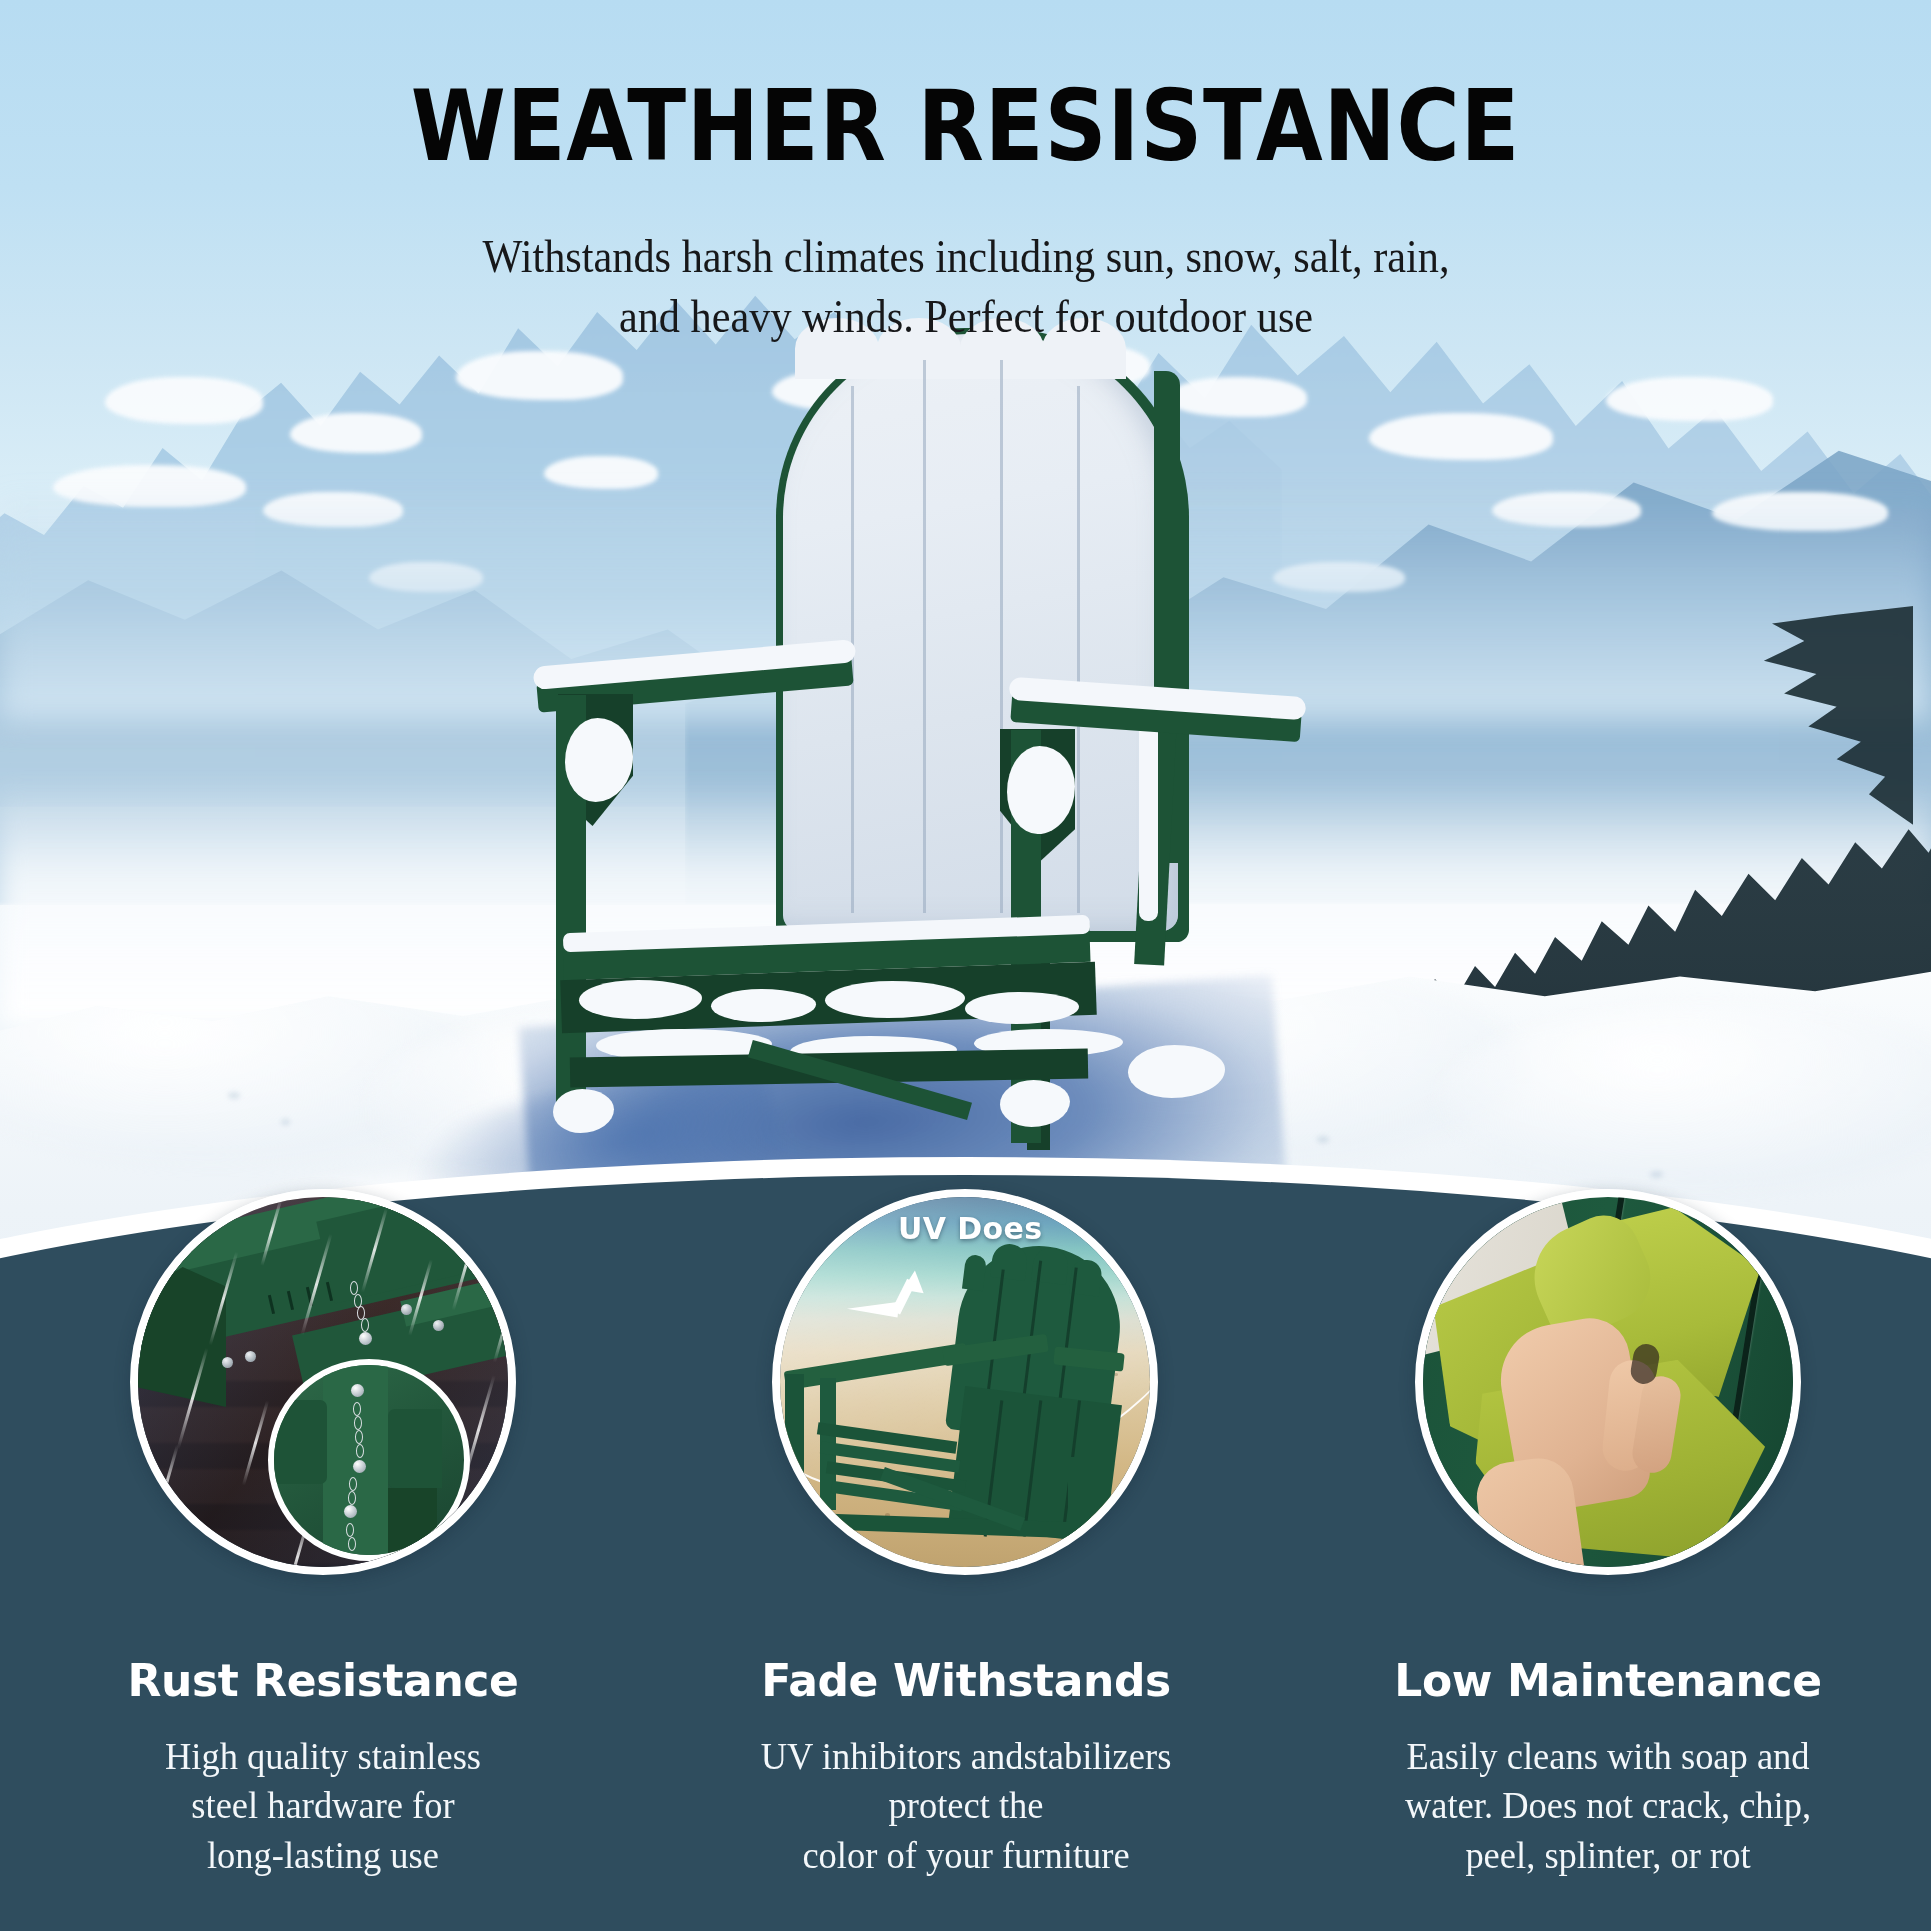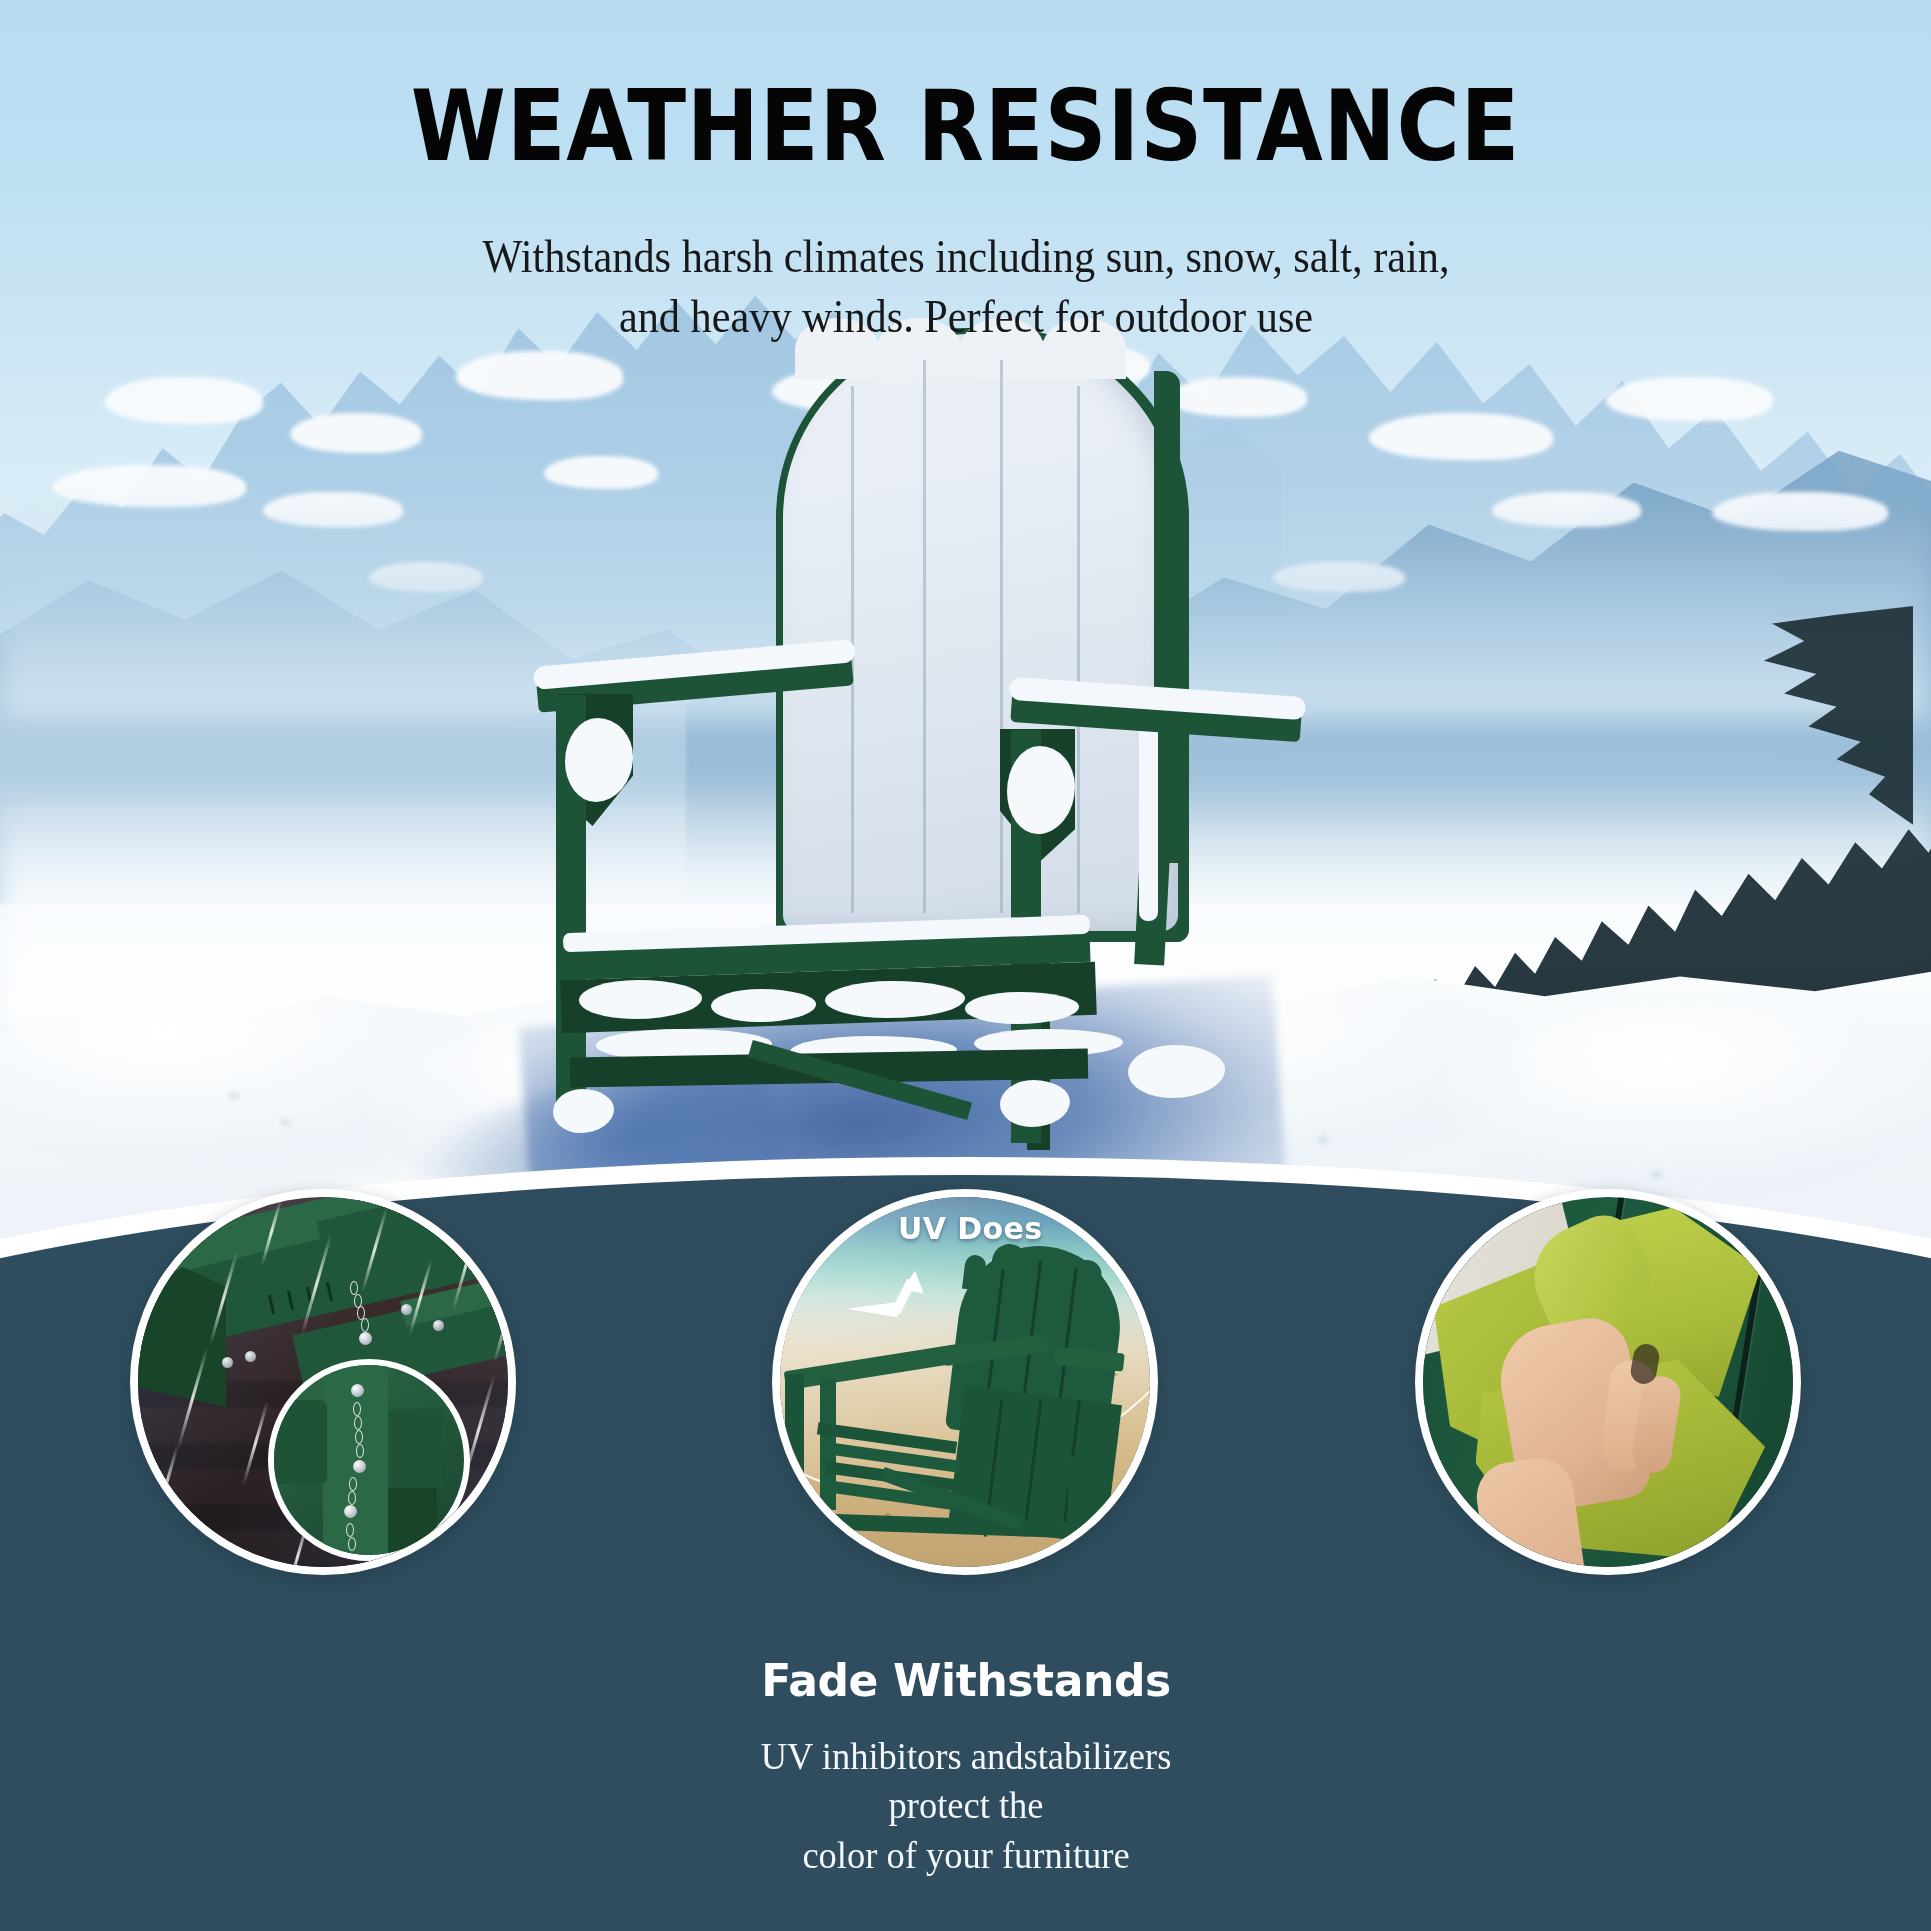--- a/index.html
+++ b/index.html
@@ -493,25 +493,41 @@
     <div class="cloth" style="left:53px;top:167px;width:290px;height:202px;transform:rotate(-4deg);clip-path:polygon(4% 10%,72% 0%,100% 46%,78% 100%,18% 86%,0% 44%);background:linear-gradient(170deg,#B4C642,#9EB134 60%,#8CA02C);"></div>
     <div class="cloth" style="left:111px;top:26px;width:114px;height:105px;transform:rotate(-24deg);border-radius:53px 35px 44px 26px;background:linear-gradient(140deg,#C8D659,#A9BC3C);"></div>
 
     <div class="hand" style="left:84px;top:125px;width:132px;height:184px;border-radius:56px 40px 26px 39px;transform:rotate(-10deg);background:linear-gradient(150deg,#F0CBAB,#E0B392 65%,#D0A07E);"></div>
     <div class="hand" style="left:58px;top:263px;width:97px;height:132px;border-radius:35px 35px 0 0;transform:rotate(-8deg);background:linear-gradient(150deg,#EDC7A6,#DCAE8C);"></div>
     <div class="hand" style="left:183px;top:163px;width:46px;height:111px;border-radius:23px;transform:rotate(6deg);background:linear-gradient(160deg,#EFC9A8,#DCAD8A);"></div>
     <div class="hand" style="left:214px;top:179px;width:39px;height:97px;border-radius:19.3px;transform:rotate(9deg);background:linear-gradient(160deg,#E7C09E,#D2A17F);"></div>
     <div style="position:absolute;left:209px;top:147px;width:26px;height:40px;border-radius:14px;background:#30261E;opacity:.7;transform:rotate(10deg);"></div>
   </div>
 
+  <div class="feature f1">
+    <h3>Rust Resistance</h3>
+    <p>
+      <span>High quality stainless</span><br>
+      <span>steel hardware for</span><br>
+      <span>long-lasting use</span>
+    </p>
+  </div>
 
   <div class="feature f2">
     <h3>Fade Withstands</h3>
     <p>
       <span>UV inhibitors andstabilizers</span><br>
       <span>protect the</span><br>
       <span>color of your furniture</span>
     </p>
   </div>
 
+  <div class="feature f3">
+    <h3>Low Maintenance</h3>
+    <p>
+      <span>Easily cleans with soap and</span><br>
+      <span>water. Does not crack, chip,</span><br>
+      <span>peel, splinter, or rot</span>
+    </p>
+  </div>
 
 </div>
 
 
 </body></html>

